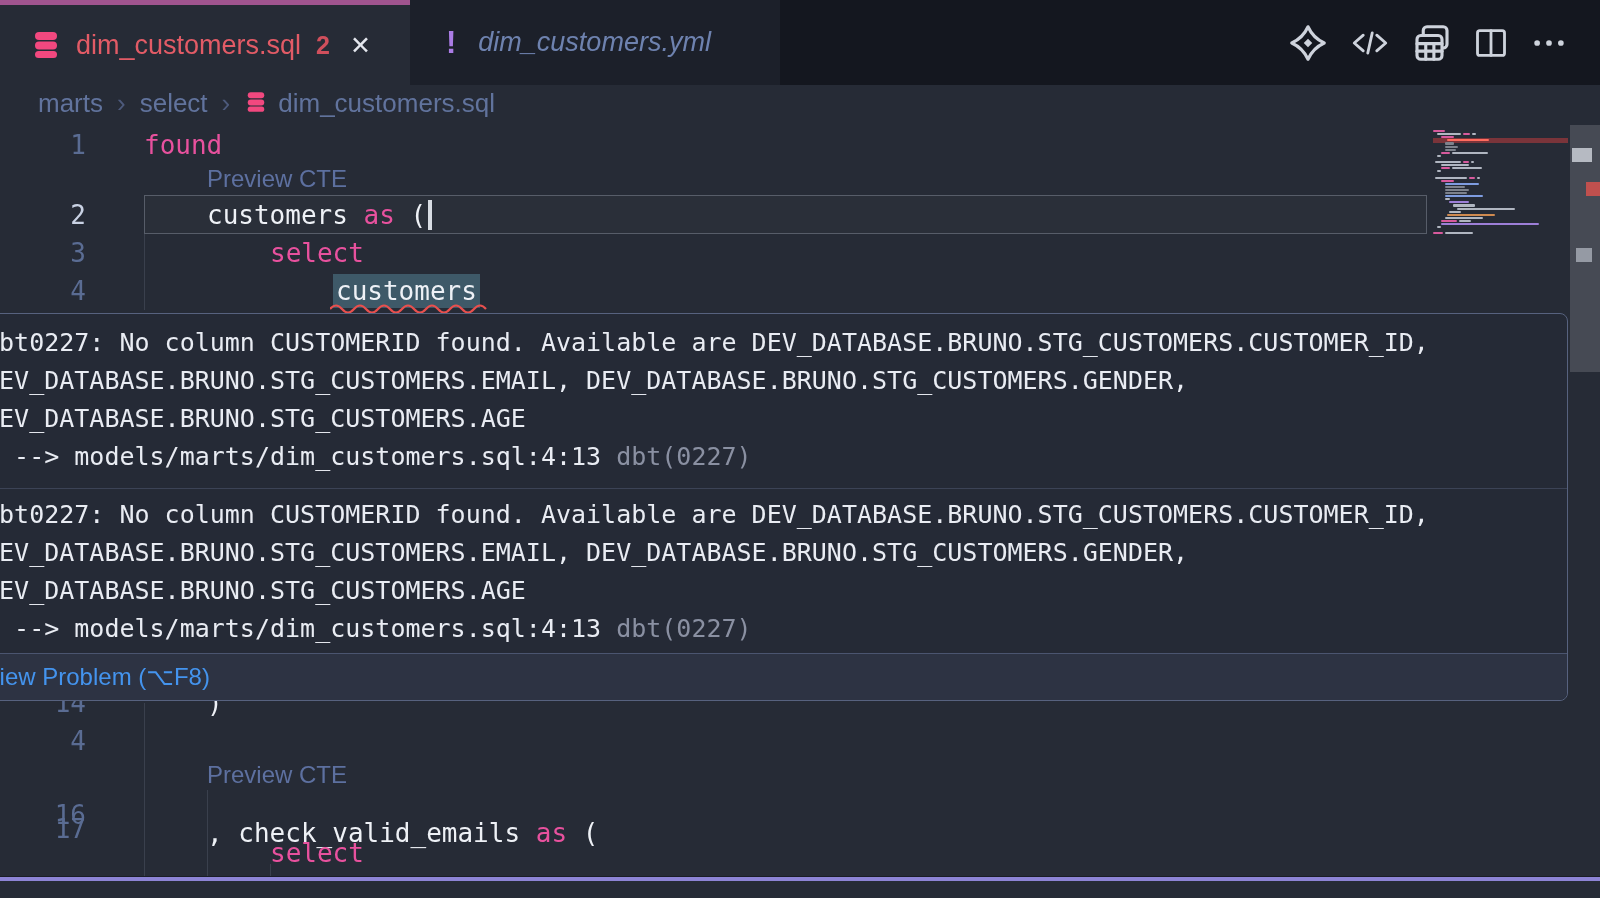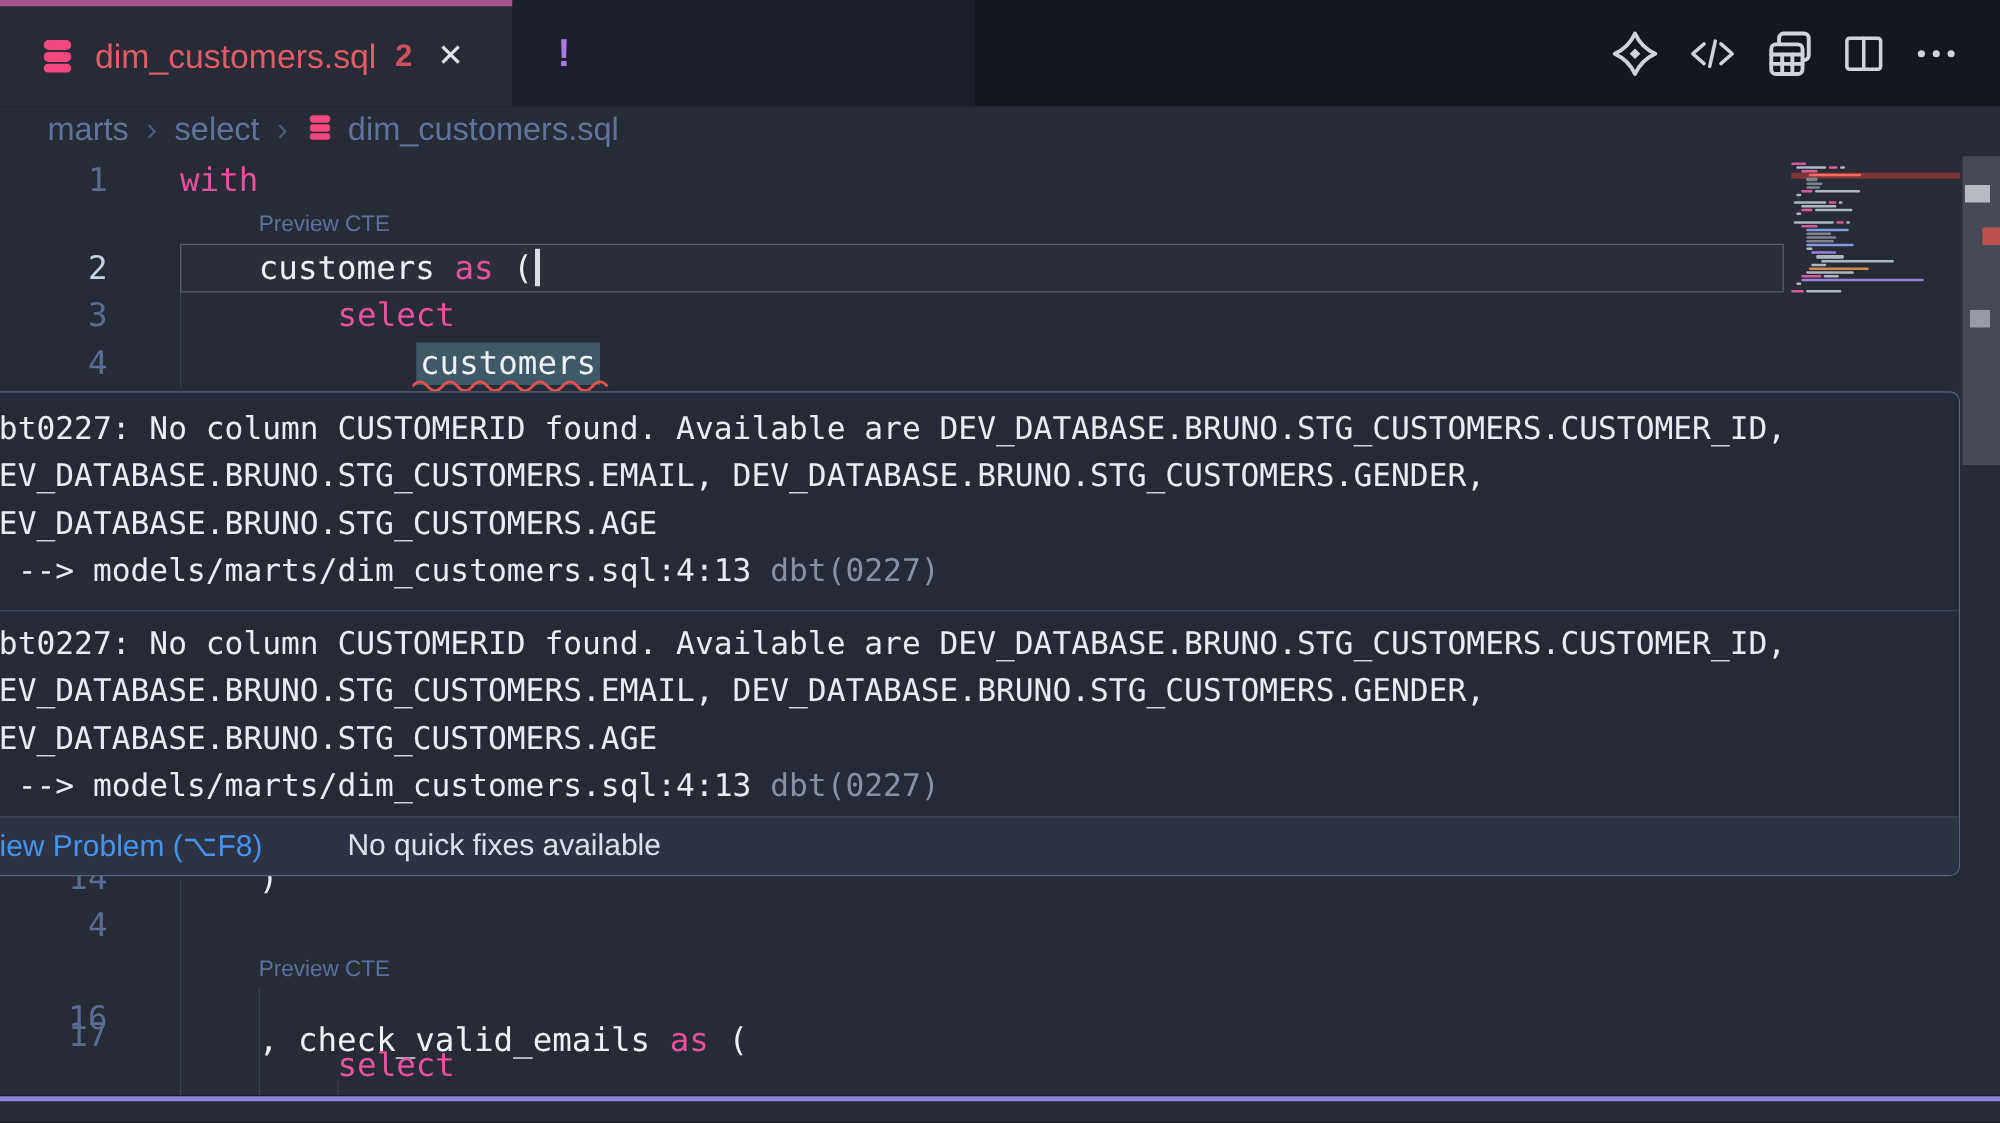--- a/index.html
+++ b/index.html
@@ -35,21 +35,21 @@
   .editor{position:absolute;left:0;top:122px;width:1600px;height:776px;overflow:hidden;}
   .gutter-num{position:absolute;left:0;width:86px;height:38px;line-height:38px;
     text-align:right;font-family:"DejaVu Sans Mono",monospace;font-size:26px;
     color:var(--line-number,#5a6c93);}
   .gutter-num.active{color:var(--line-number-active,#c9d2e4);}
   .code-row{position:absolute;height:38px;line-height:38px;white-space:pre;
     font-family:"DejaVu Sans Mono",monospace;font-size:26px;}
   .tok-kw{color:var(--accent-pink,#e8519e);}
   .tok-plain{color:var(--code-plain,#eef1f6);}
   .tok-err{color:var(--code-plain,#eef1f6);background:var(--word-highlight-bg,#3e5968);padding:2px 3px;}
-  .code-lens{position:absolute;height:30px;line-height:30px;font-size:18px;
+  .code-lens{position:absolute;height:30px;line-height:30px;font-size:24px;
     color:var(--code-lens,#5d70a0);cursor:pointer;}
   .current-line-box{position:absolute;left:144px;top:73px;width:1283px;height:39px;
     border:1px solid #575d69;box-sizing:border-box;background:rgba(255,255,255,0.02);}
   .cursor{display:inline-block;width:4px;height:30px;background:#d8dce3;
     vertical-align:middle;margin-left:2px;position:relative;top:-2px;}
   .indent-guide{position:absolute;width:1px;background:#3a404d;}
   .squiggle{position:absolute;left:330px;top:181px;}
 
   
   .minimap{position:absolute;left:1433px;top:3px;width:135px;height:240px;}
@@ -91,20 +91,21 @@
           <rect x="5" y="12.5" width="22" height="8" rx="4"></rect>
           <rect x="5" y="22" width="22" height="7" rx="3.5"></rect>
         </g>
       </svg>
       <span class="tab-label">dim_customers.sql</span>
       <span class="tab-badge">2</span>
       <span class="tab-close">✕</span>
     </div>
     <div class="tab tab-preview">
       <span class="tab-warn">!</span>
+      <span class="tab-label-preview">dim_customers.yml</span>
     </div>
     <div class="tab-actions">
       <svg class="ticon" width="40" height="40" viewBox="0 0 32 32">
         <path class="st" d="M16 3 C18.5 8.5 23.5 13.5 29 16 C23.5 18.5 18.5 23.5 16 29 C13.5 23.5 8.5 18.5 3 16 C8.5 13.5 13.5 8.5 16 3 Z"></path>
         <path class="fl" d="M16 12.6 L19.4 16 L16 19.4 L12.6 16 Z"></path>
       </svg>
       <svg class="ticon" width="42" height="36" viewBox="0 0 34 32">
         <polyline class="st" points="11,9 3,16 11,23"></polyline>
         <polyline class="st" points="23,9 31,16 23,23"></polyline>
         <line class="st" x1="19" y1="7" x2="15" y2="25"></line>
@@ -151,21 +152,21 @@
         <div class="gutter-num" style="top: 4px;">1</div>
         <div class="gutter-num active" style="top: 74px;">2</div>
         <div class="gutter-num" style="top: 112px;">3</div>
         <div class="gutter-num" style="top: 150px;">4</div>
         <div class="gutter-num" style="top: 562px;">14</div>
         <div class="gutter-num" style="top: 600px;">4</div>
         <div class="gutter-num" style="top: 674px;">16</div>
         <div class="gutter-num" style="top: 688px;">17</div>
       </div>
     <div id="code-layer">
-        <div class="code-row" style="top: 4px; left: 144px;"><span class="tok-kw">with</span></div>
+        <div class="code-row" style="top: 4px; left: 144px;"><span class="tok-kw">found</span></div>
         <div class="current-line-box"></div>
         <div class="code-lens" style="top: 42px; left: 207px;">Preview CTE</div>
         <div class="code-row" style="top: 74px; left: 207px;"><span class="tok-plain">customers </span><span class="tok-kw">as</span><span class="tok-plain"> (</span><span class="cursor"></span></div>
         <div class="code-row" style="top: 112px; left: 270px;"><span class="tok-kw">select</span></div>
         <div class="code-row" style="top: 150px; left: 333px;"><span class="tok-err">customers</span></div>
         <div class="code-row" style="top: 562px; left: 207px;"><span class="tok-plain">)</span></div>
         <div class="code-row" style="top: 600px; left: 144px;"></div>
         <div class="code-lens" style="top: 638px; left: 207px;">Preview CTE</div>
         <div class="code-row" style="top: 674px; left: 207px; margin-top: 18px;"><span class="tok-plain">, check_valid_emails </span><span class="tok-kw">as</span><span class="tok-plain"> (</span></div>
         <div class="code-row" style="top: 712px; left: 270px;"><span class="tok-kw">select</span></div>
@@ -241,20 +242,19 @@
           </div>
           <div class="hover-block second">
             <div class="hover-line">dbt0227: No column CUSTOMERID found. Available are DEV_DATABASE.BRUNO.STG_CUSTOMERS.CUSTOMER_ID,</div>
             <div class="hover-line">DEV_DATABASE.BRUNO.STG_CUSTOMERS.EMAIL, DEV_DATABASE.BRUNO.STG_CUSTOMERS.GENDER,</div>
             <div class="hover-line">DEV_DATABASE.BRUNO.STG_CUSTOMERS.AGE</div>
             <div class="hover-line"><span>  --&gt; models/marts/dim_customers.sql:4:13 </span><span class="hover-code">dbt(0227)</span></div>
           </div>
         </div>
       <div class="hover-status">
         <span class="view-problem">View Problem (⌥F8)</span>
-        <span class="no-fixes">No quick fixes available</span>
       </div>
     </div>
 
     <div class="sash-line"></div>
     <div class="sash"></div>
   </div>
 </div>
 
 </body></html>

